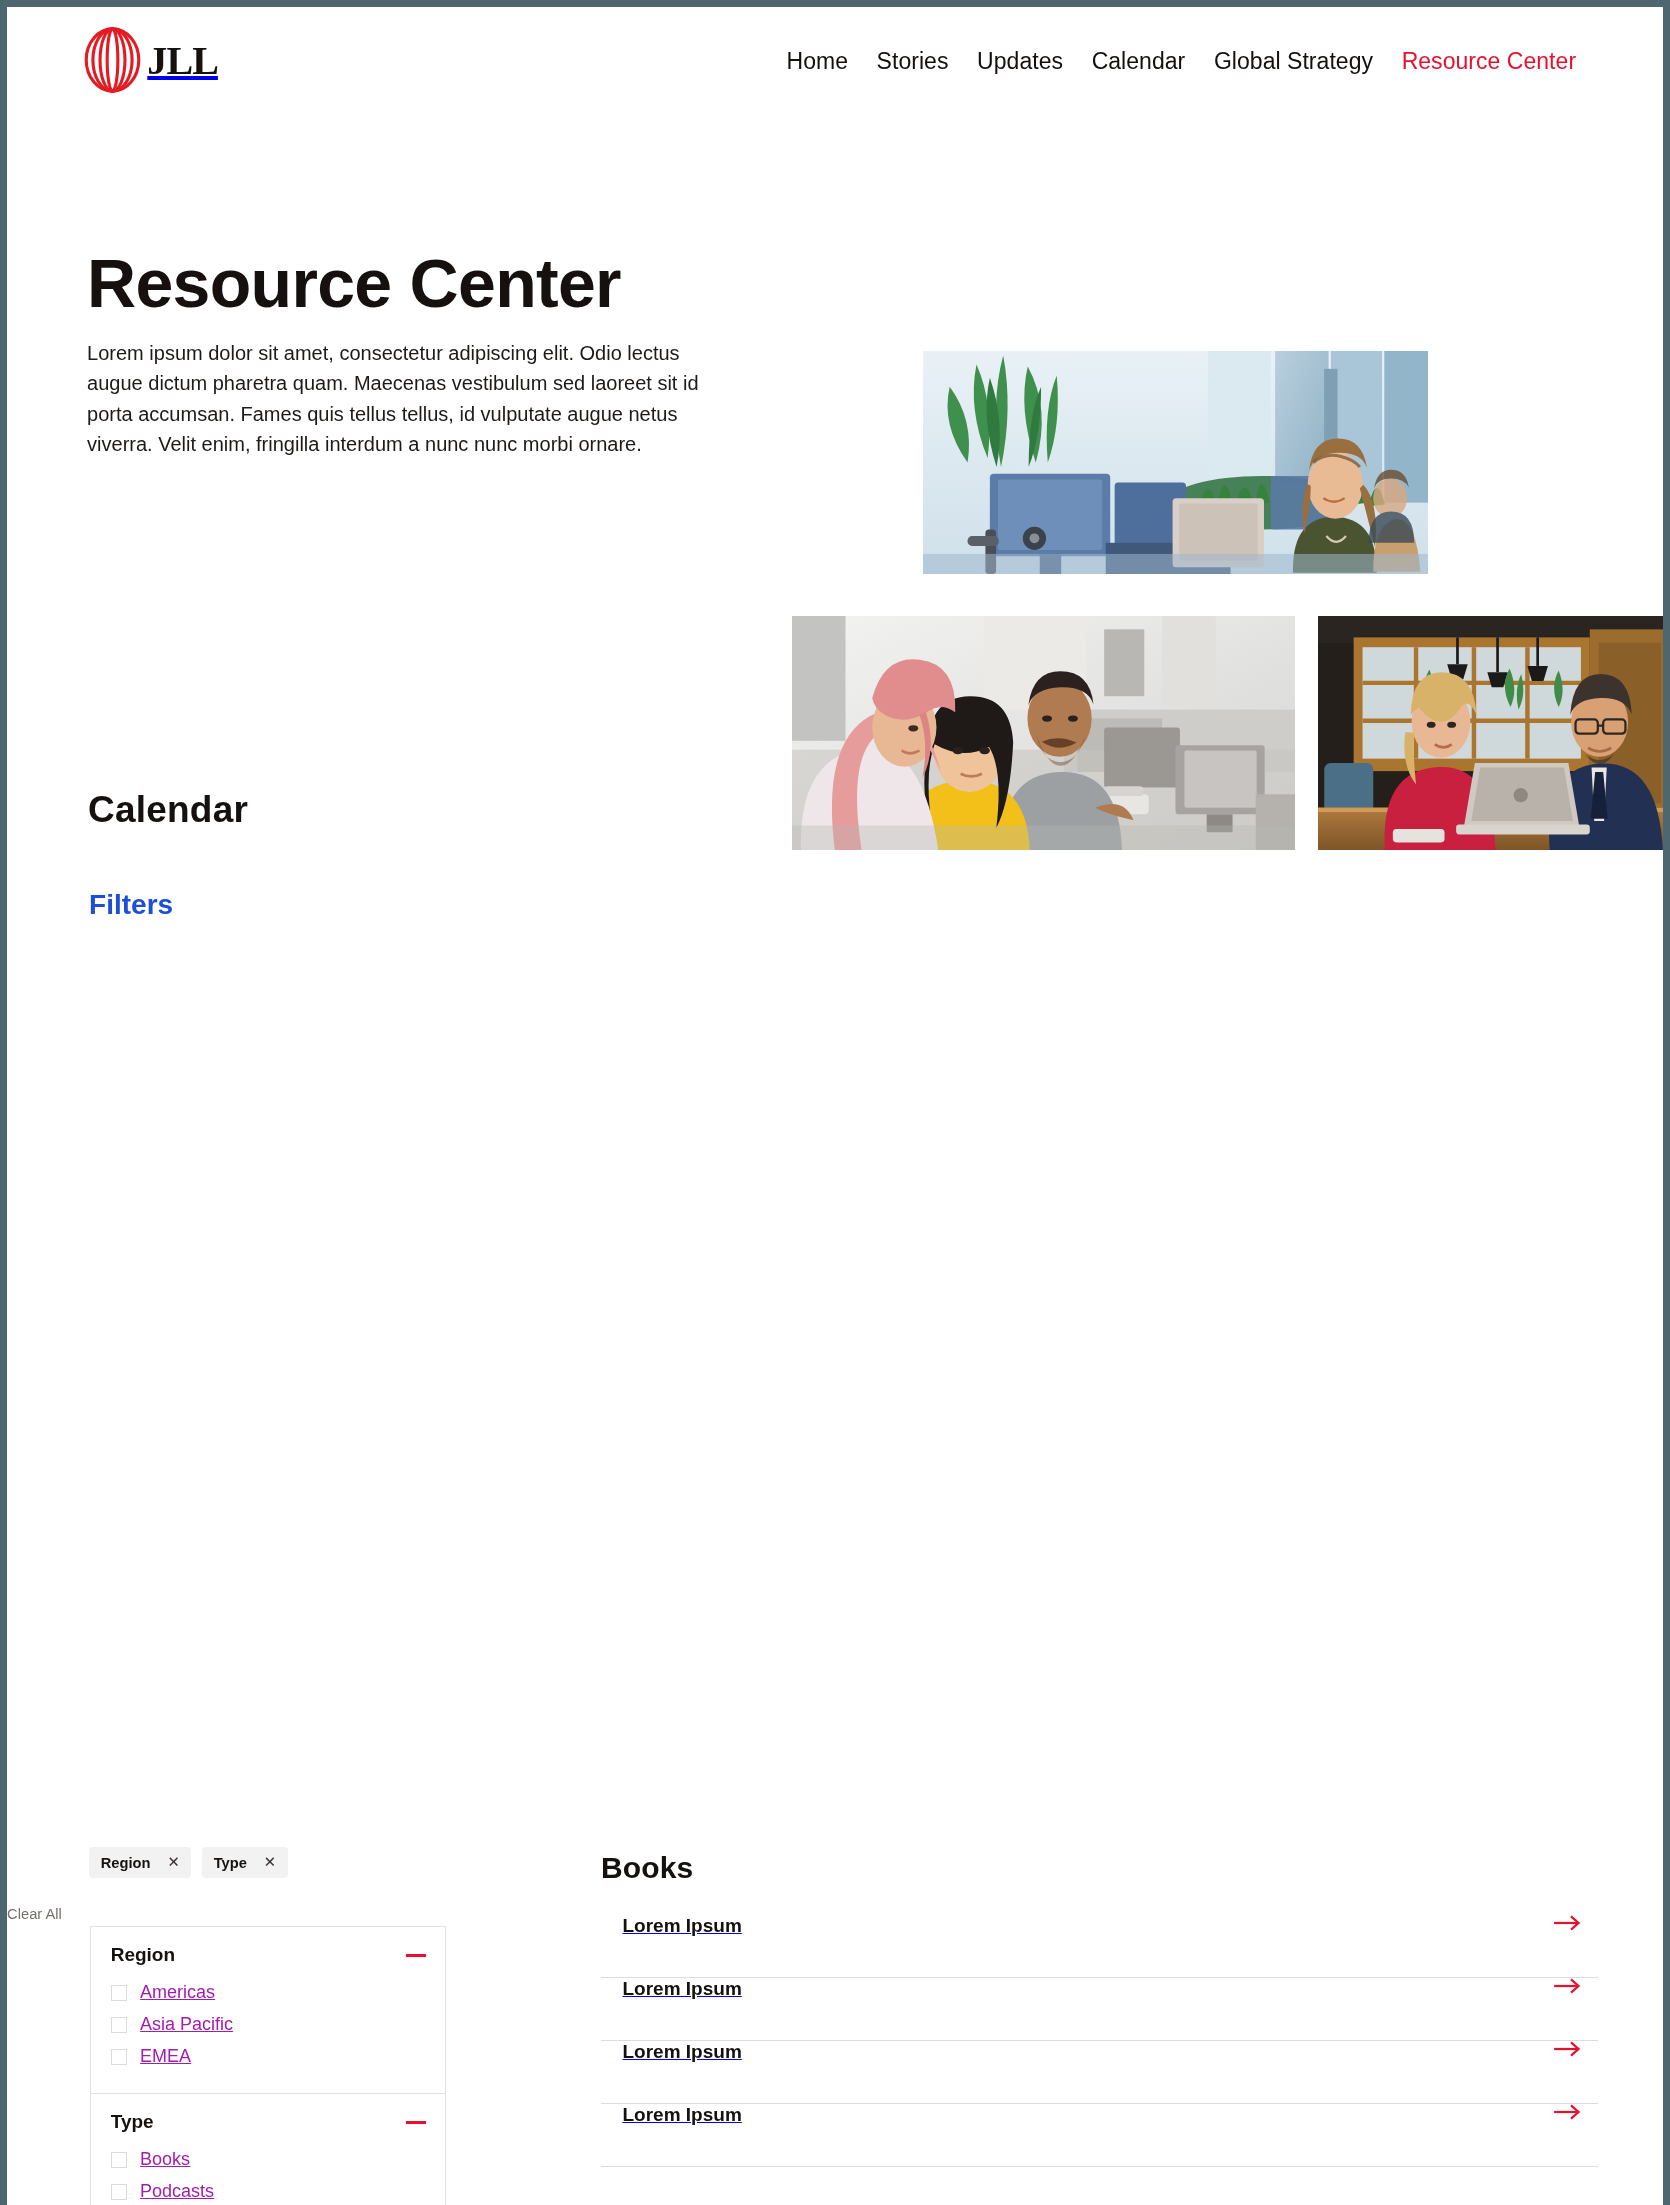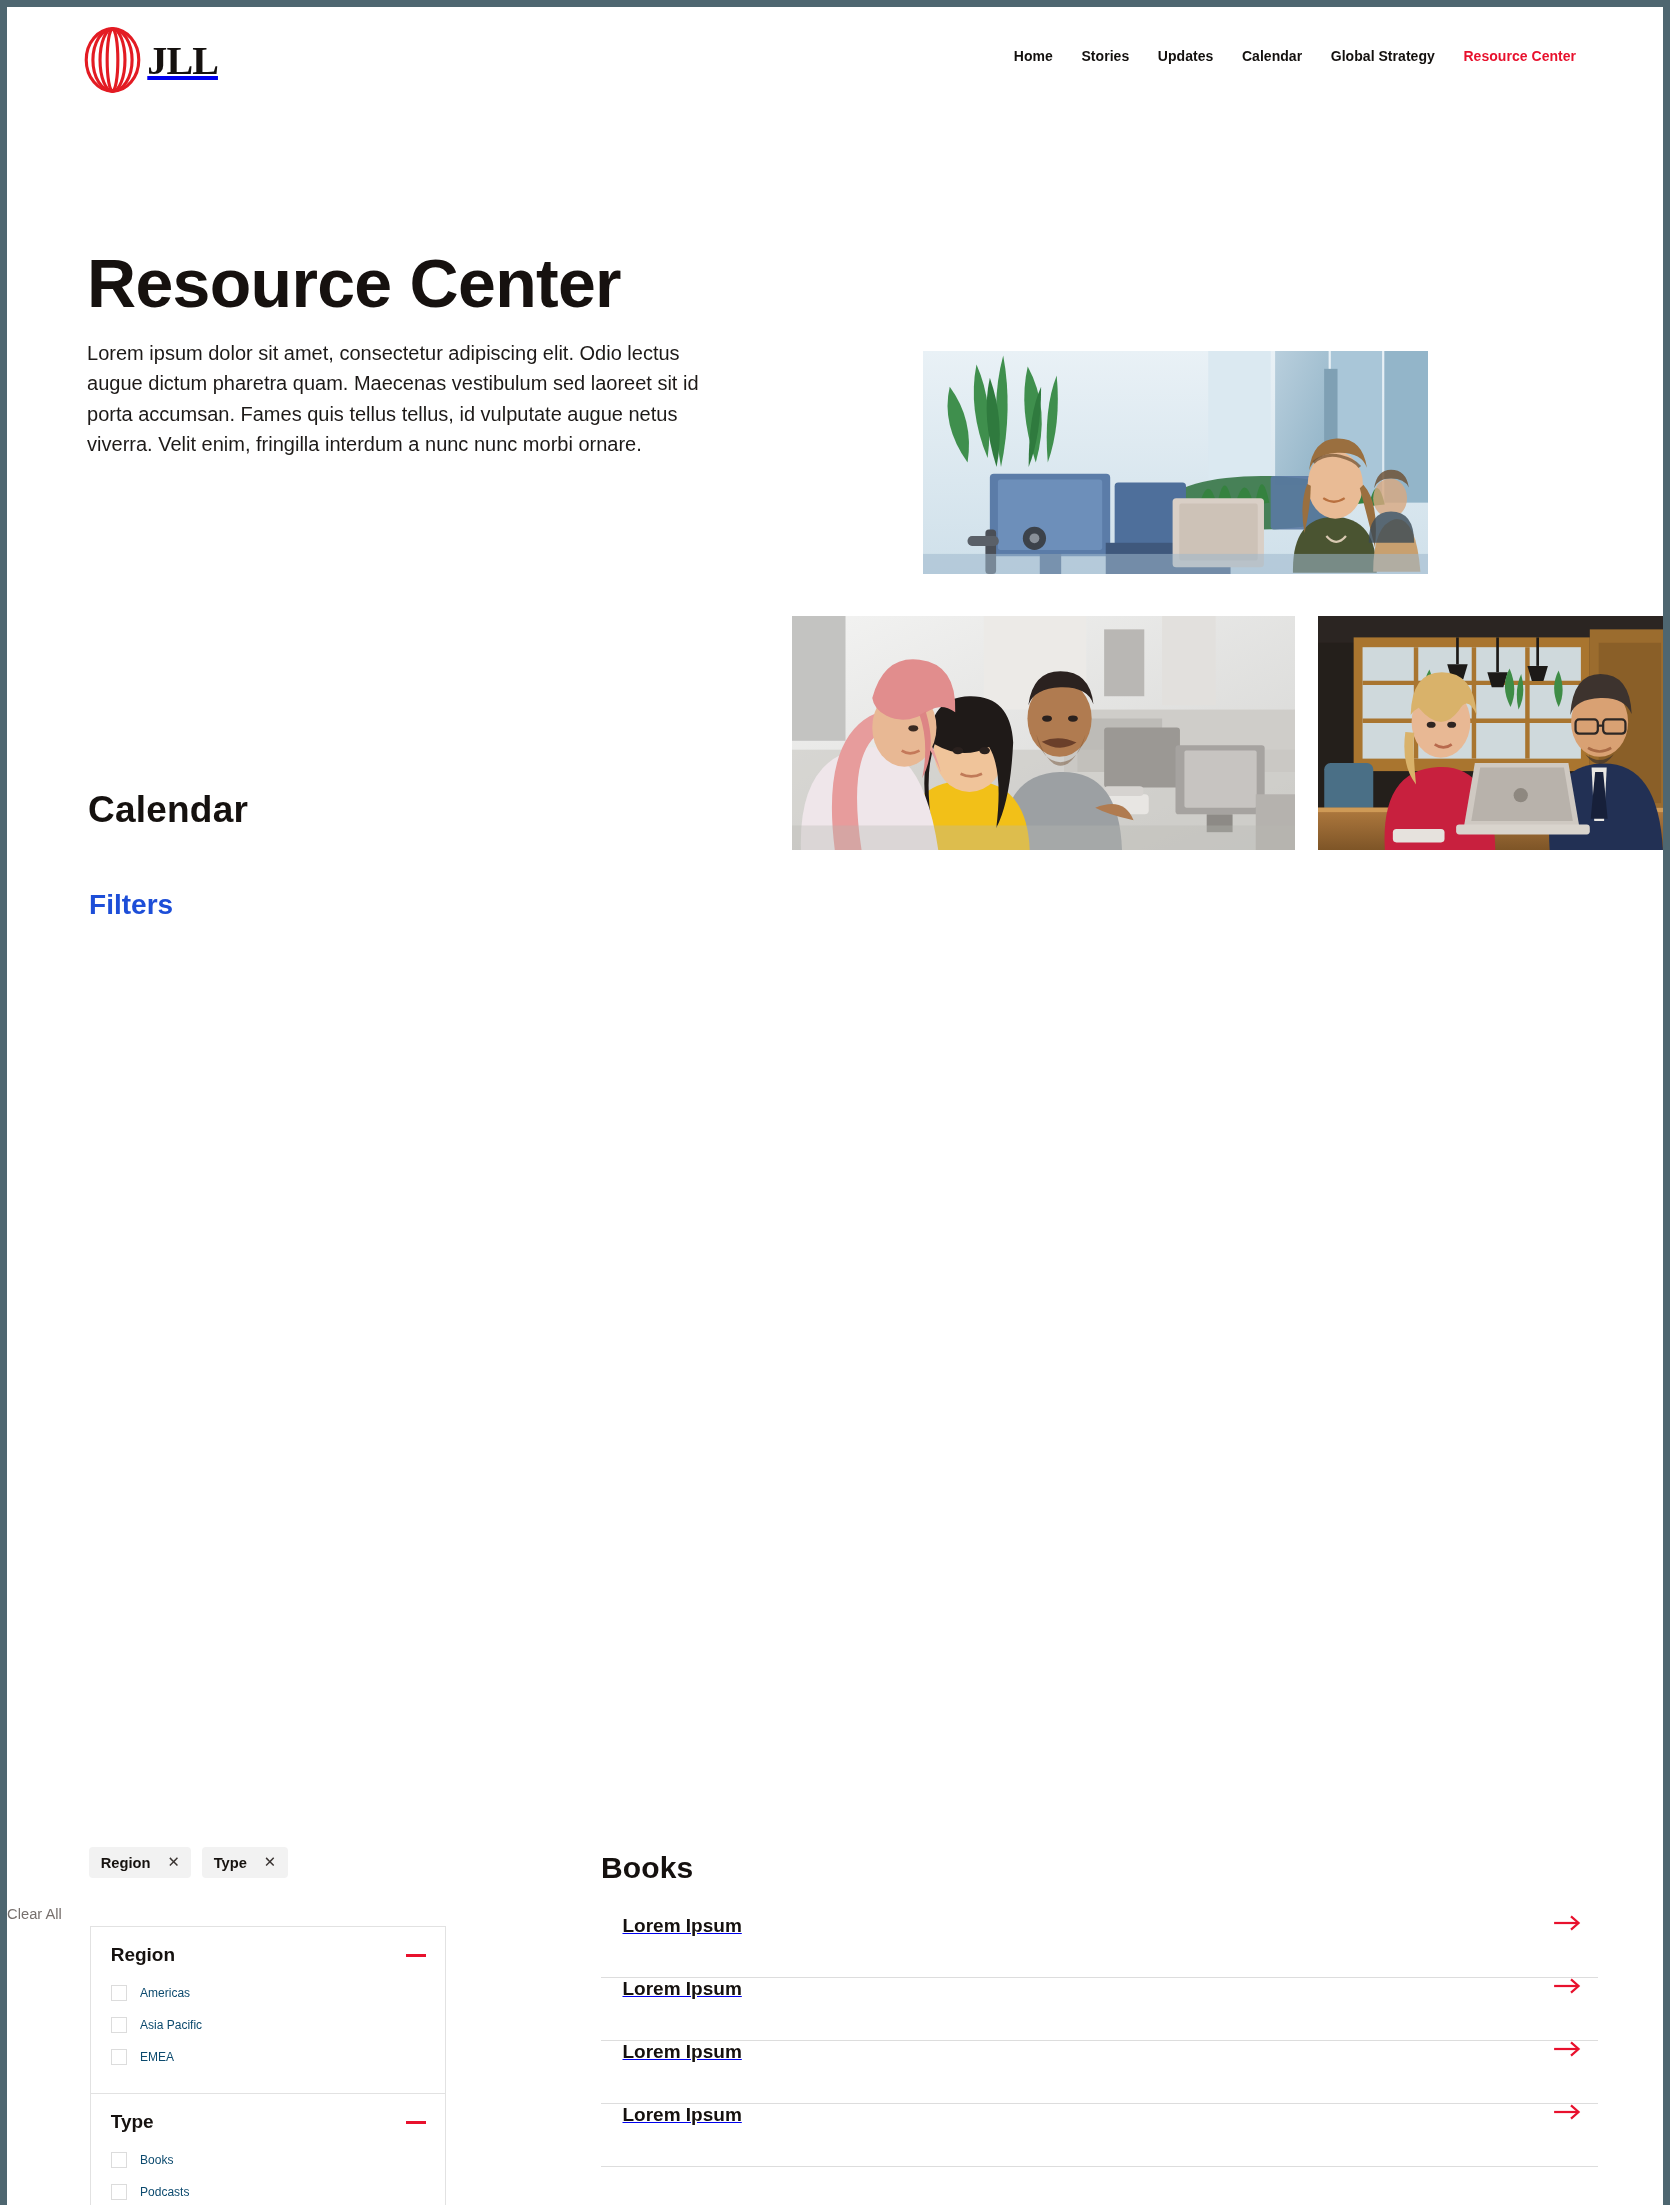--- a/index.html
+++ b/index.html
@@ -52,22 +52,22 @@
 
   .main-nav {
     position: absolute;
     right: 87px;
     top: 41px;
     display: flex;
     align-items: center;
     gap: 0;
   }
   .nav-item {
-    font-size: 14px;
-    font-weight: 700;
+    font-size: 23px;
+    font-weight: 400;
     color: #13100e;
     letter-spacing: 0.04px;
     padding: 0 14.3px;
     white-space: nowrap;
     cursor: pointer;
     text-decoration: none;
   }
   .nav-item.active { color: #e8112d; }
   .nav-item:last-child { padding-right: 0; }
 
@@ -190,21 +190,21 @@
     gap: 13.4px;
     height: 32px;
     cursor: pointer;
   }
   .filter-checkbox {
     width: 16px; height: 16px;
     border: 1.3px solid #dcdcdc;
     background: #fff;
     flex: 0 0 auto;
   }
-  .filter-option-label { font-size: 12px; color: #0c4a6e; }
+  .filter-option-label { font-size: 18px; color: #a21caf; text-decoration: underline; }
 
   .filter-group.type { padding-bottom: 57px; }
   .filter-group.region .filter-option:first-of-type { margin-top: 3.6px; }
 
   
   .results-col {
     position: absolute;
     left: 594px;
     top: 1053px;
     width: 997px;

